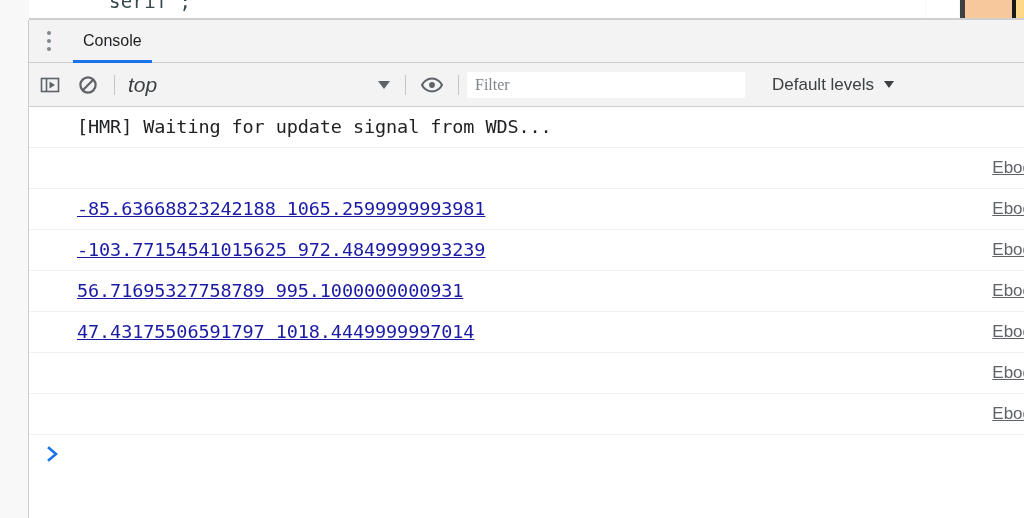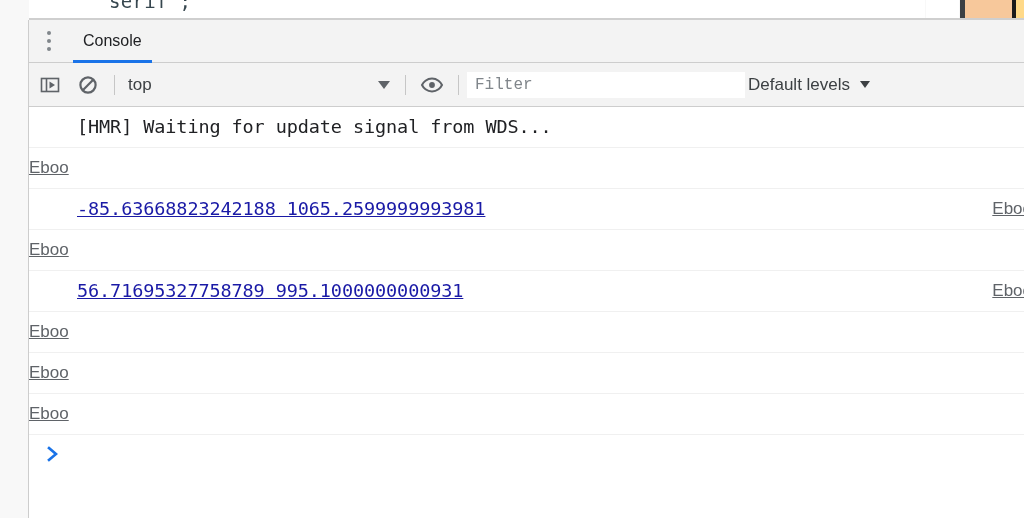--- a/index.html
+++ b/index.html
@@ -169,54 +169,55 @@
     margin: 0 7px;
     flex: 0 0 auto;
   }
   .ctx-select {
     display: flex;
     align-items: center;
     justify-content: space-between;
     width: 262px;
     height: 28px;
     padding: 0 8px 0 6px;
-    font-size: 17px;
+    font-size: 21px;
     color: #3c4043;
     cursor: pointer;
     flex: 0 0 auto;
+    font-style: italic;
   }
   .caret {
     width: 0; height: 0;
     border-left: 6px solid transparent;
     border-right: 6px solid transparent;
     border-top: 8px solid #5f6368;
     display: inline-block;
   }
   .filter-input {
     width: 280px;
     height: 28px;
     background: #ffffff;
     border: 1px solid #f3f3f3;
-    font-family: Liberation Mono, monospace;
+    font-family: Liberation Serif, serif;
     font-size: 16px;
     color: #3c4043;
     padding: 0 8px;
     outline: none;
     flex: 0 0 auto;
     box-sizing: border-box;
   }
   .filter-input::placeholder { color: #80868b; }
   .levels {
     display: flex;
     align-items: center;
     gap: 10px;
     font-size: 17px;
     color: #3c4043;
     cursor: pointer;
-    margin-left: 2px;
+    margin-left: 26px;
     white-space: nowrap;
     flex: 0 0 auto;
   }
   .levels .caret {
     border-top-color: #3c4043;
     border-left-width: 5px;
     border-right-width: 5px;
     border-top-width: 7px;
   }
 
@@ -224,21 +225,21 @@
   .console-list {
     flex: 1 1 auto;
     overflow: hidden;
     background: #ffffff;
     position: relative;
   }
   .msg {
     position: relative;
     display: flex;
     align-items: flex-start;
-    justify-content: flex-start;
+    justify-content: flex-end;
     border-bottom: 1px solid #f0f0f0;
     padding: 6px 0 6px 0;
     min-height: 28px;
     box-sizing: border-box;
   }
   .msg-text {
     font-family: "DejaVu Sans Mono", "Liberation Mono", monospace;
     font-size: 18.5px;
     line-height: 28px;
     white-space: pre-wrap;
@@ -378,27 +379,29 @@
           <div class="msg-source"></div>
         </div>
         <div class="msg">
           <div class="msg-source">Eboo</div>
         </div>
         <div class="msg">
           <div class="msg-text number">-85.63668823242188 1065.2599999993981</div>
           <div class="msg-source">Eboo</div>
         </div>
         <div class="msg">
+          <div class="msg-text number">-103.77154541015625 972.4849999993239</div>
           <div class="msg-source">Eboo</div>
         </div>
         <div class="msg">
           <div class="msg-text number">56.71695327758789 995.1000000000931</div>
           <div class="msg-source">Eboo</div>
         </div>
         <div class="msg">
+          <div class="msg-text number">47.43175506591797 1018.4449999997014</div>
           <div class="msg-source">Eboo</div>
         </div>
         <div class="msg">
           <div class="msg-source">Eboo</div>
         </div>
         <div class="msg">
           <div class="msg-source">Eboo</div>
         </div>
         <div class="prompt-row">
         <div class="prompt-chevron">

